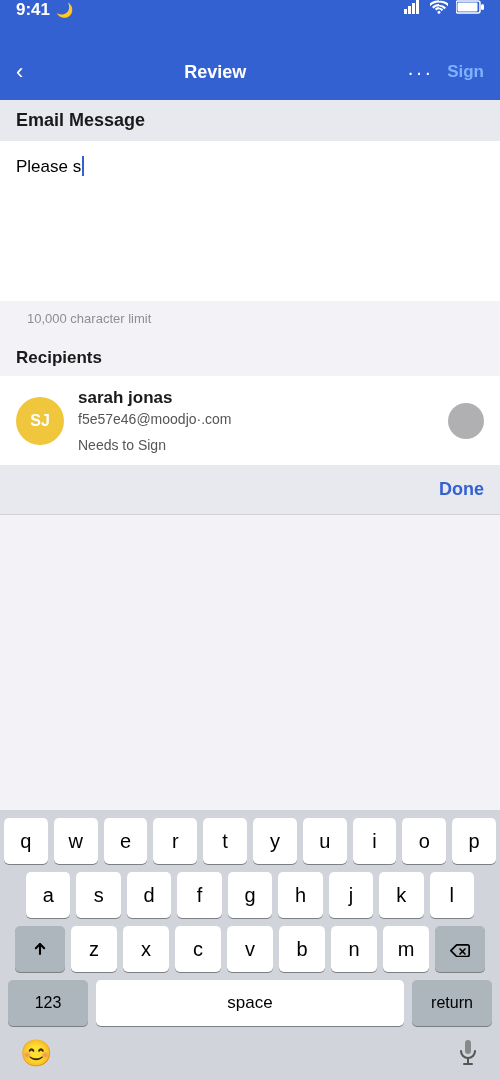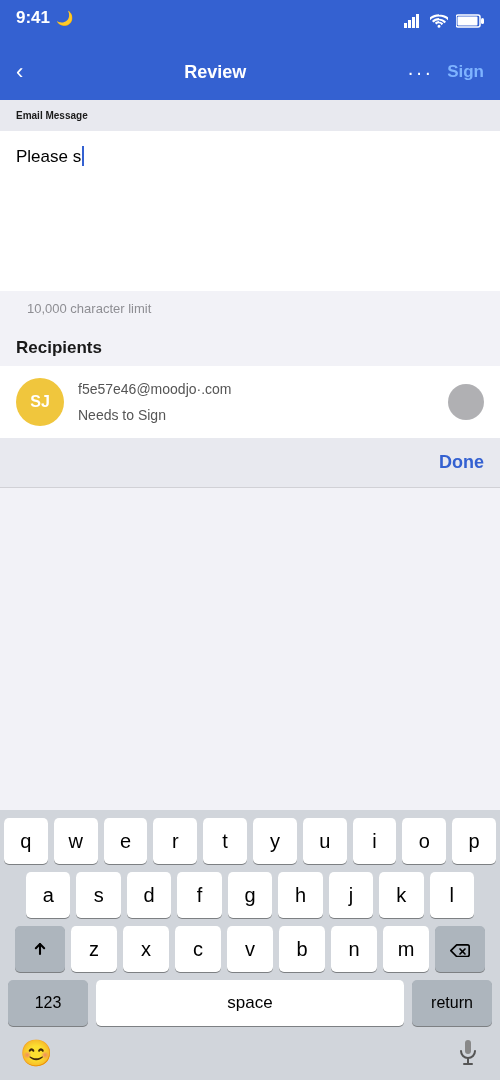--- a/index.html
+++ b/index.html
@@ -11,23 +11,23 @@
       background: #f2f2f7;
       overflow: hidden;
       position: relative;
     }
 
     
     .status-bar {
       background: #3461d1;
       height: 44px;
       display: flex;
-      align-items: flex-end;
+      align-items: flex-start;
       justify-content: space-between;
-      padding: 16px 16px;
+      padding: 0 16px;
     }
     .status-time {
       color: white;
       font-size: 17px;
       font-weight: 600;
       display: flex;
       align-items: center;
       gap: 6px;
     }
     .status-icons {
@@ -78,21 +78,21 @@
       color: #7eb3ff;
       font-size: 17px;
       font-weight: 600;
       cursor: pointer;
     }
 
     
     .section-header {
       background: #e8e9ef;
       padding: 10px 16px;
-      font-size: 10px;
+      font-size: 18px;
       font-weight: 600;
       color: #1a1a1a;
     }
 
     
     .email-body {
       background: white;
       padding: 14px 16px;
       min-height: 160px;
       position: relative;
@@ -306,20 +306,21 @@
 
 <div class="char-limit">10,000 character limit</div>
 
 <div class="recipients-section">
   <div class="recipients-label">Recipients</div>
   <div class="recipient-card">
     <div class="avatar">
       <span>SJ</span>
     </div>
     <div class="recipient-info">
+      <div class="recipient-name">sarah jonas</div>
       <div class="recipient-email">f5e57e46@moodjo·.com</div>
       <div class="recipient-role">Needs to Sign</div>
     </div>
     <div class="recipient-dot"></div>
   </div>
 </div>
 
 <div class="done-bar">
   <span class="done-btn">Done</span>
 </div>

